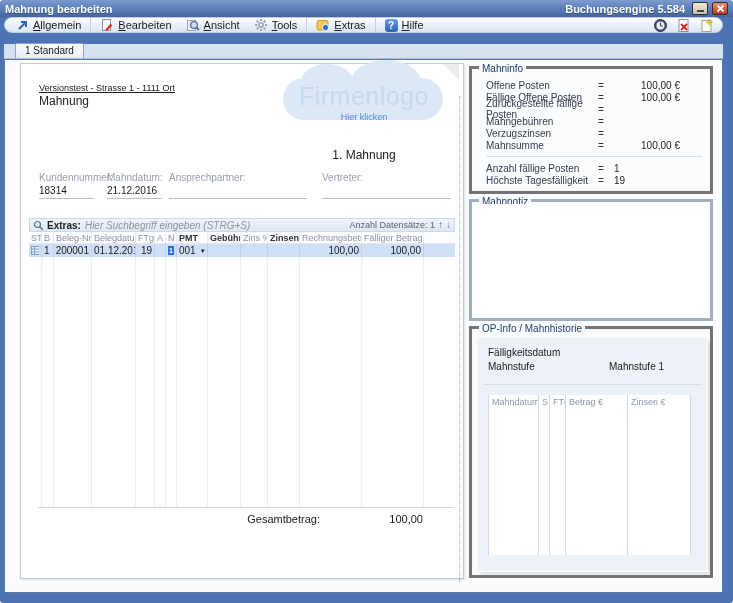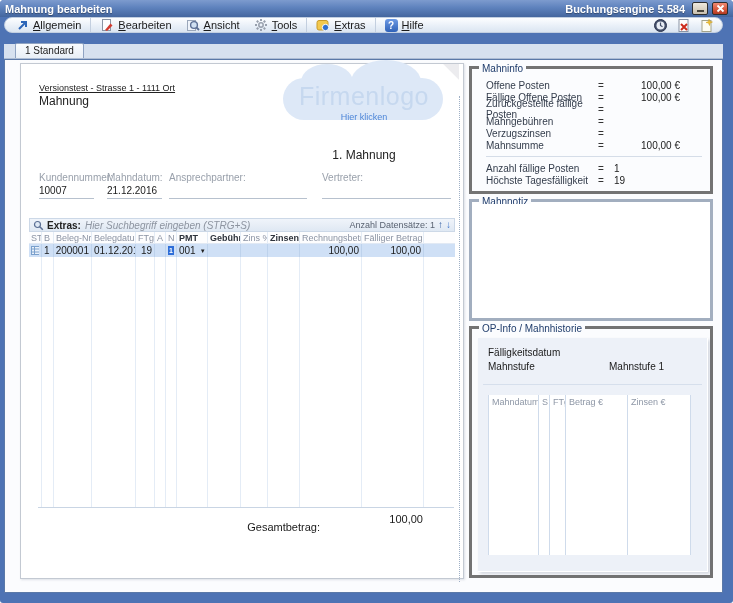--- a/index.html
+++ b/index.html
@@ -95,21 +95,21 @@
   .c-st{width:13px}.c-b{width:12px}.c-belegnr{width:38px}.c-belegdat{width:44px}.c-ftg{width:19px}
   .c-a{width:11px}.c-n{width:11px}.c-pmt{width:31px}.c-geb{width:33px}.c-zinsp{width:27px}
   .c-zins{width:32px}.c-rb{width:62px}.c-fb{width:62px}.c-fill{flex:1;border-right:none}
 
   .nbadge { width:9px; height:9px; background:#2e6ed8; color:#fff; font-size:7px; font-weight:bold;
     display:inline-flex; align-items:center; justify-content:center; }
   .ddarrow { font-size:6px; color:#222; margin-left:4px; }
 
   .total-rule { position:absolute; left:17px; top:443px; width:416px; border-top:1px solid #c9d5e4; }
   .total-row { position:absolute; left:0; top:449px; width:434px; display:flex; justify-content:flex-end; font-size:11px; color:#1a1a1a; }
-  .total-row .tl { margin-right:43px;margin-top:8px; }
+  .total-row .tl { margin-right:43px; }
   .total-row .tv { width:60px; text-align:right; margin-right:32px; }
 
   
   .fieldset { position:absolute; border:3px solid #737373; }
   .legend { position:absolute; top:-6px; left:7px; background:#fbfcfe; padding:0 3px; font-size:10px; color:#1f3c6b; line-height:11px; }
 
   .fs-mahninfo { left:464px; top:6px; width:244px; height:128px; padding:10px 6px 0 14px; }
   .mrow { display:flex; height:12px; align-items:center; font-size:10px; }
   .mrow .ml { width:112px; color:#333c4b; }
   .mrow .meq { width:16px; color:#333; }
@@ -238,21 +238,21 @@
       <div class="logo-wrap">
         <span class="cloud"></span>
         <span class="logo-text">Firmenlogo</span>
         <span class="logo-hint">Hier klicken</span>
       </div>
       <div class="doc-title">1. Mahnung</div>
 
       <div class="fields">
         <span class="field f-kdnr">
           <span class="flabel">Kundennummer:</span>
-          <span class="fvalue">10007</span>
+          <span class="fvalue">18314</span>
           <span class="fline"></span>
         </span>
         <span class="field f-mahndat">
           <span class="flabel">Mahndatum:</span>
           <span class="fvalue">21.12.2016</span>
           <span class="fline"></span>
         </span>
         <span class="field f-anspr">
           <span class="flabel">Ansprechpartner:</span>
           <span class="fvalue"></span>

